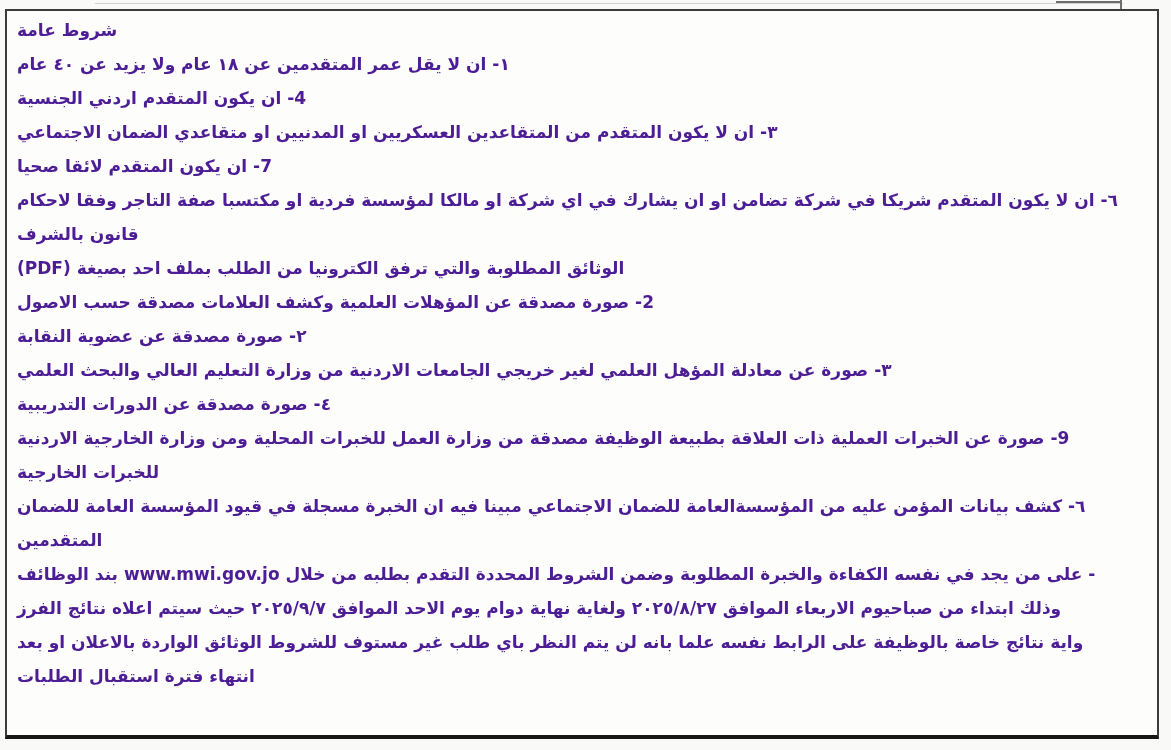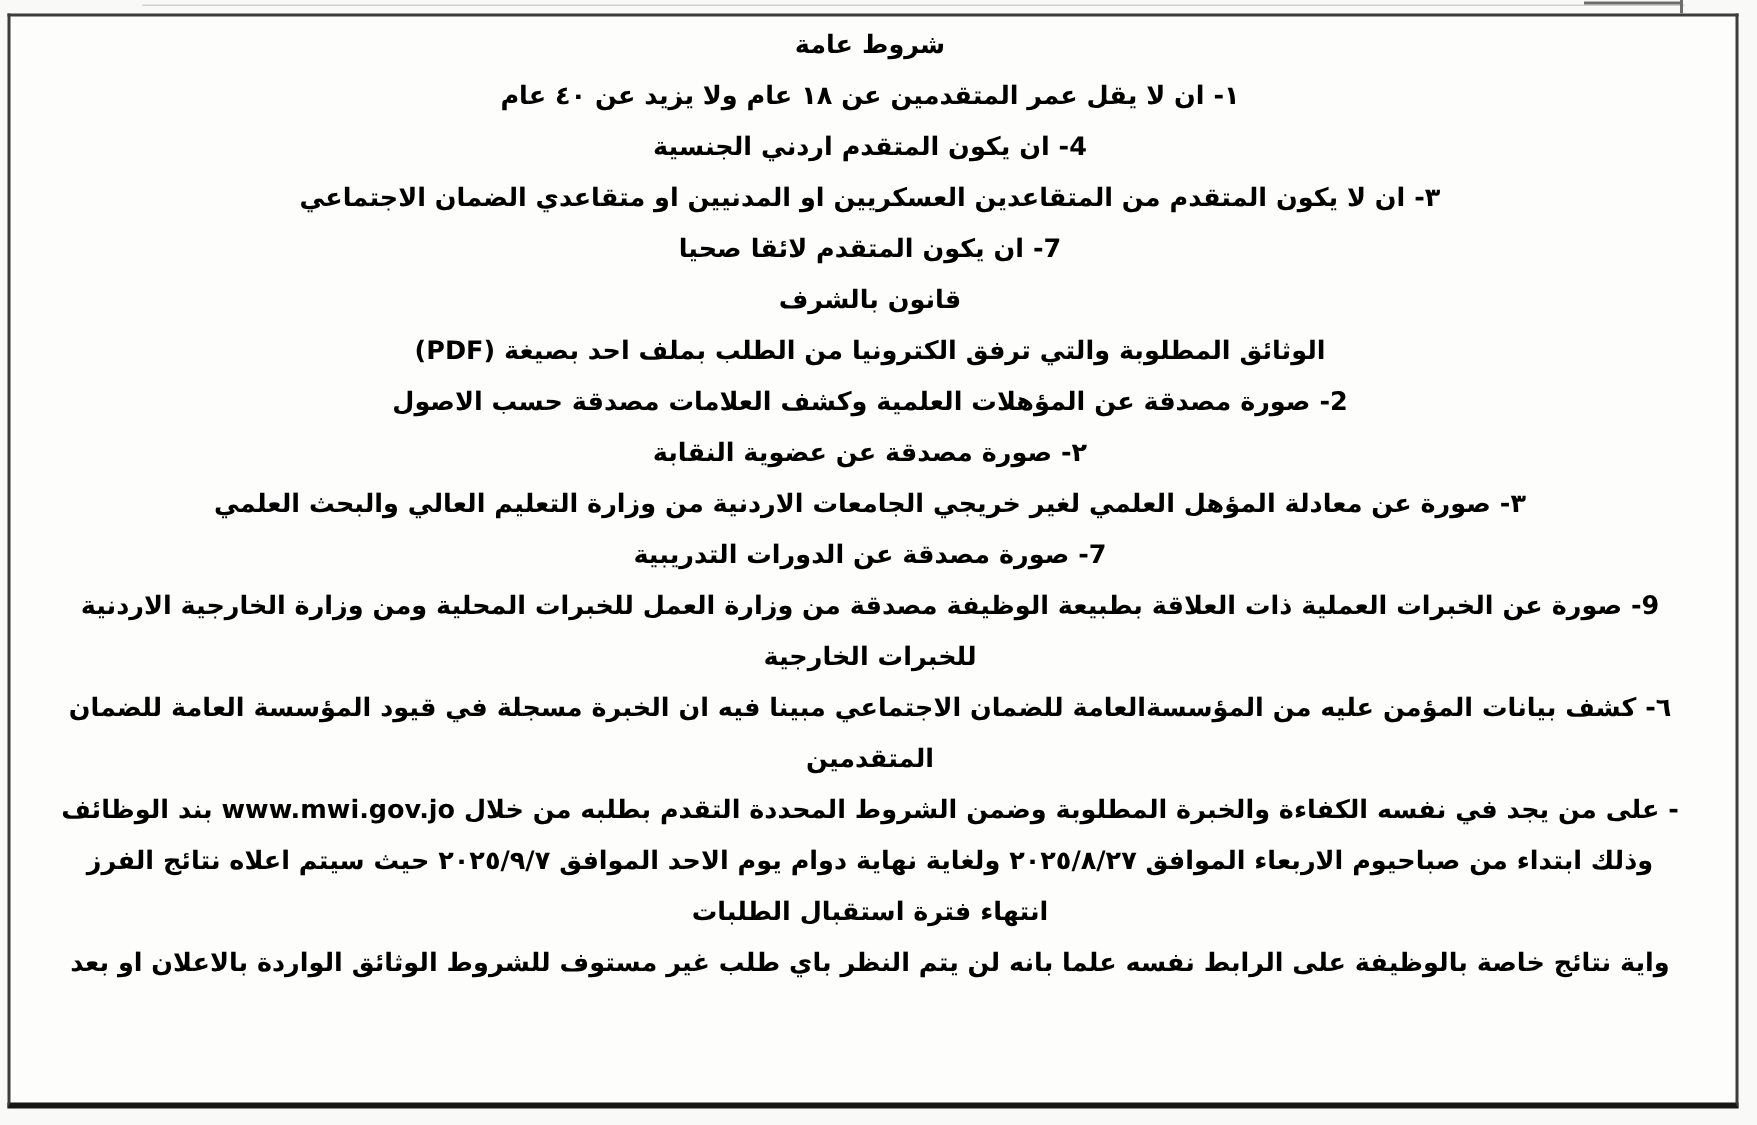--- a/index.html
+++ b/index.html
@@ -55,51 +55,52 @@
     border: 2px solid #3c3c3c;
     border-bottom: 4px solid #161616;
     padding: 2px 14px 0 10px;
     direction: rtl;
     overflow: hidden;
   }
   .line {
     font-weight: bold;
     font-size: 17px;
     line-height: 34px;
-    color: #000000;
-    text-align: center;
+    color: #4c1d95;
+    text-align: left;
     white-space: nowrap;
     direction: rtl;
     unicode-bidi: plaintext;
   }
 </style>
 </head>
 <body>
 
 <div class="stage">
   <div class="remnant-line"></div>
   <div class="remnant-dark"></div>
   <div class="remnant-tick"></div>
 
   <div class="page-box">
     <div class="line">شروط عامة</div>
     <div>
         <div class="line">١- ان لا يقل عمر المتقدمين عن ١٨ عام ولا يزيد عن ٤٠ عام</div>
         <div class="line">4- ان يكون المتقدم اردني الجنسية</div>
         <div class="line">٣- ان لا يكون المتقدم من المتقاعدين العسكريين او المدنيين او متقاعدي الضمان الاجتماعي</div>
         <div class="line">7- ان يكون المتقدم لائقا صحيا</div>
+        <div class="line">٦- ان لا يكون المتقدم شريكا في شركة تضامن او ان يشارك في اي شركة او مالكا لمؤسسة فردية او مكتسبا صفة التاجر وفقا لاحكام</div>
         <div class="line">قانون بالشرف</div>
         <div class="line">الوثائق المطلوبة والتي ترفق الكترونيا من الطلب بملف احد بصيغة (PDF)</div>
         <div class="line">2- صورة مصدقة عن المؤهلات العلمية وكشف العلامات مصدقة حسب الاصول</div>
         <div class="line">٢- صورة مصدقة عن عضوية النقابة</div>
         <div class="line">٣- صورة عن معادلة المؤهل العلمي لغير خريجي الجامعات الاردنية من وزارة التعليم العالي والبحث العلمي</div>
-        <div class="line">7- صورة مصدقة عن الدورات التدريبية</div>
+        <div class="line">٤- صورة مصدقة عن الدورات التدريبية</div>
         <div class="line">9- صورة عن الخبرات العملية ذات العلاقة بطبيعة الوظيفة مصدقة من وزارة العمل للخبرات المحلية ومن وزارة الخارجية الاردنية</div>
         <div class="line">للخبرات الخارجية</div>
         <div class="line">٦- كشف بيانات المؤمن عليه من المؤسسةالعامة للضمان الاجتماعي مبينا فيه ان الخبرة مسجلة في قيود المؤسسة العامة للضمان</div>
         <div class="line">المتقدمين</div>
         <div class="line">- على من يجد في نفسه الكفاءة والخبرة المطلوبة وضمن الشروط المحددة التقدم بطلبه من خلال www.mwi.gov.jo بند الوظائف</div>
         <div class="line">وذلك ابتداء من صباحيوم الاربعاء الموافق ٢٠٢٥/٨/٢٧ ولغاية نهاية دوام يوم الاحد الموافق ٢٠٢٥/٩/٧ حيث سيتم اعلاه نتائج الفرز</div>
+        <div class="line">واية نتائج خاصة بالوظيفة على الرابط نفسه علما بانه لن يتم النظر باي طلب غير مستوف للشروط الوثائق الواردة بالاعلان او بعد</div>
         <div class="line">انتهاء فترة استقبال الطلبات</div>
-        <div class="line">واية نتائج خاصة بالوظيفة على الرابط نفسه علما بانه لن يتم النظر باي طلب غير مستوف للشروط الوثائق الواردة بالاعلان او بعد</div>
       </div>
   </div>
 </div>
 
 </body></html>

